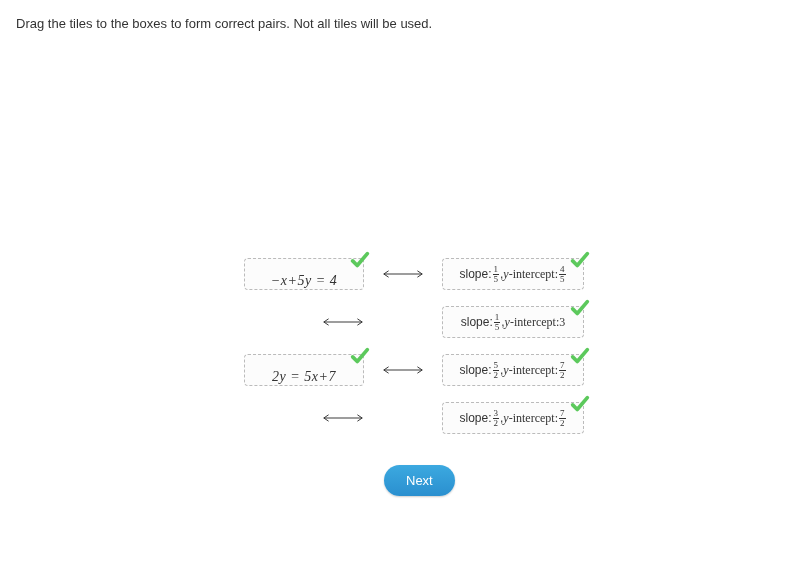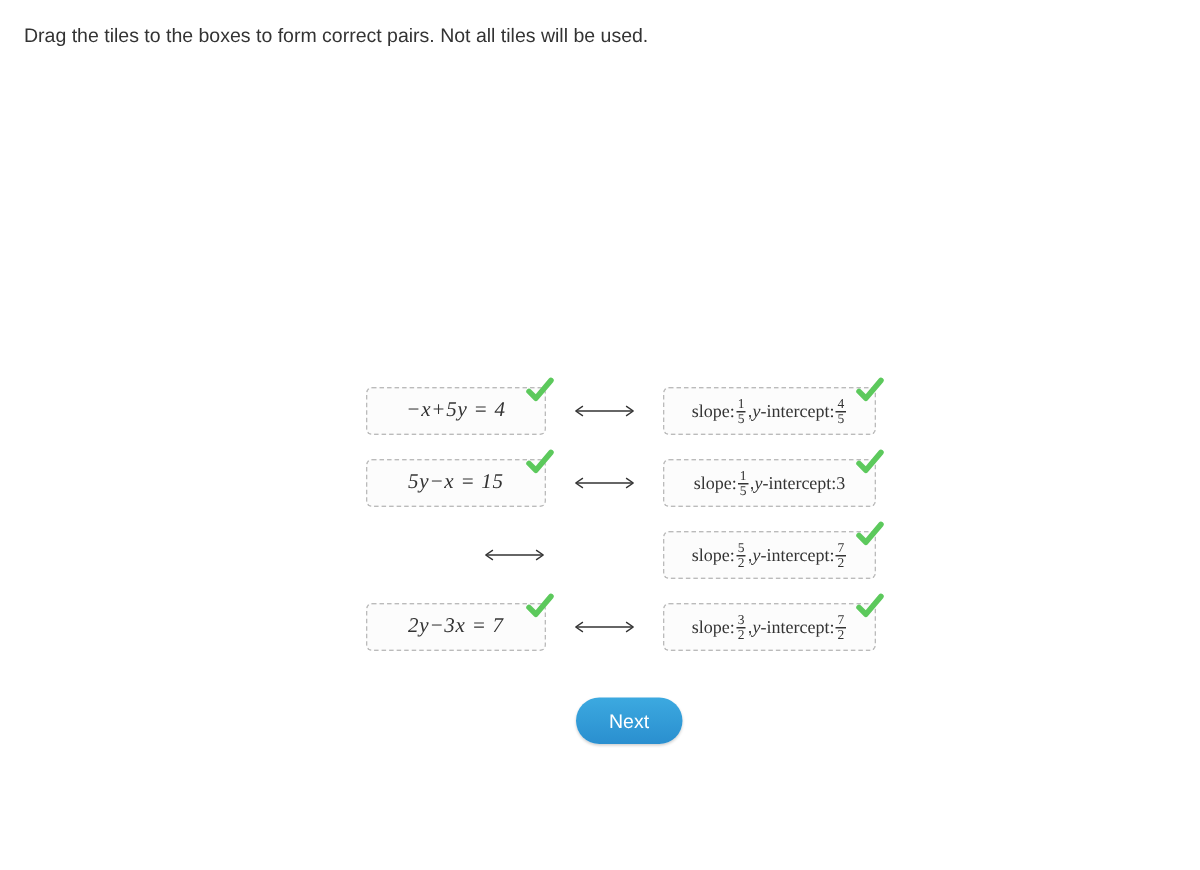--- a/index.html
+++ b/index.html
@@ -35,21 +35,21 @@
       position: relative;
       border: 1px dashed #bbb;
       border-radius: 4px;
       height: 32px;
       display: flex;
       align-items: center;
       justify-content: center;
       padding: 0 6px;
       background: #fcfcfc;
     }
-    .tile-left { width: 120px; }
+    .tile-left { width: 120px; align-items: flex-end; }
     .tile-right { width: 142px; font-size: 12px; }
     .tile-right .lbl {
       white-space: nowrap;
       display: flex;
       align-items: center;
     }
     .math {
       font-family: Georgia, 'Times New Roman', serif;
       font-style: italic;
       font-size: 14px;
@@ -61,21 +61,21 @@
       align-items: center;
       font-family: Georgia, 'Times New Roman', serif;
       font-size: 9px;
       line-height: 1;
       vertical-align: middle;
       margin: 0 1px;
       font-style: normal;
     }
     .frac .num { border-bottom: 1px solid #333; padding: 0 1px; }
     .frac .den { padding: 0 1px; }
-    .slope-text { font-family: Liberation Serif, serif; }
+    .slope-text { font-family: Liberation Sans, sans-serif; }
     .yint-text { font-family: Liberation Serif, serif; }
     .yint-text .y { font-style: italic; }
     .check {
       position: absolute;
       top: -10px;
       right: -8px;
       width: 22px;
       height: 22px;
     }
     .check svg { width: 100%; height: 100%; }
@@ -138,26 +138,20 @@
             <span class="den">5</span>
           </span>
       </span>
       <span class="check"><svg viewBox="0 0 24 24">
             <path fill="none" stroke="#5cc95c" stroke-width="4" stroke-linecap="round" stroke-linejoin="round" d="M4 13l5 5L20 5"></path>
           </svg></span>
     </div>
   </div>
 
   <div class="pair-row">
-    <div class="tile tile-left">
-      <span class="math">5y−x = 15</span>
-      <span class="check"><svg viewBox="0 0 24 24">
-            <path fill="none" stroke="#5cc95c" stroke-width="4" stroke-linecap="round" stroke-linejoin="round" d="M4 13l5 5L20 5"></path>
-          </svg></span>
-    </div>
     <div class="arrow">
         <svg viewBox="0 0 60 16">
           <line x1="6" y1="8" x2="54" y2="8" stroke="#333" stroke-width="1.2"></line>
           <path d="M6 8 L12 4 M6 8 L12 12" stroke="#333" stroke-width="1.2" fill="none"></path>
           <path d="M54 8 L48 4 M54 8 L48 12" stroke="#333" stroke-width="1.2" fill="none"></path>
         </svg>
       </div>
     <div class="tile tile-right">
       <span class="lbl">
         <span class="slope-text">slope:</span>
@@ -169,20 +163,26 @@
         <span class="yint-text"><span class="y">y</span><span>-intercept: </span></span>
         <span style="font-family:Georgia,serif;">3</span>
       </span>
       <span class="check"><svg viewBox="0 0 24 24">
             <path fill="none" stroke="#5cc95c" stroke-width="4" stroke-linecap="round" stroke-linejoin="round" d="M4 13l5 5L20 5"></path>
           </svg></span>
     </div>
   </div>
 
   <div class="pair-row">
+    <div class="tile tile-left">
+      <span class="math">2y = 5x+7</span>
+      <span class="check"><svg viewBox="0 0 24 24">
+            <path fill="none" stroke="#5cc95c" stroke-width="4" stroke-linecap="round" stroke-linejoin="round" d="M4 13l5 5L20 5"></path>
+          </svg></span>
+    </div>
     <div class="arrow">
         <svg viewBox="0 0 60 16">
           <line x1="6" y1="8" x2="54" y2="8" stroke="#333" stroke-width="1.2"></line>
           <path d="M6 8 L12 4 M6 8 L12 12" stroke="#333" stroke-width="1.2" fill="none"></path>
           <path d="M54 8 L48 4 M54 8 L48 12" stroke="#333" stroke-width="1.2" fill="none"></path>
         </svg>
       </div>
     <div class="tile tile-right">
       <span class="lbl">
         <span class="slope-text">slope:</span>
@@ -197,26 +197,20 @@
             <span class="den">2</span>
           </span>
       </span>
       <span class="check"><svg viewBox="0 0 24 24">
             <path fill="none" stroke="#5cc95c" stroke-width="4" stroke-linecap="round" stroke-linejoin="round" d="M4 13l5 5L20 5"></path>
           </svg></span>
     </div>
   </div>
 
   <div class="pair-row">
-    <div class="tile tile-left">
-      <span class="math">2y−3x = 7</span>
-      <span class="check"><svg viewBox="0 0 24 24">
-            <path fill="none" stroke="#5cc95c" stroke-width="4" stroke-linecap="round" stroke-linejoin="round" d="M4 13l5 5L20 5"></path>
-          </svg></span>
-    </div>
     <div class="arrow">
         <svg viewBox="0 0 60 16">
           <line x1="6" y1="8" x2="54" y2="8" stroke="#333" stroke-width="1.2"></line>
           <path d="M6 8 L12 4 M6 8 L12 12" stroke="#333" stroke-width="1.2" fill="none"></path>
           <path d="M54 8 L48 4 M54 8 L48 12" stroke="#333" stroke-width="1.2" fill="none"></path>
         </svg>
       </div>
     <div class="tile tile-right">
       <span class="lbl">
         <span class="slope-text">slope:</span>

